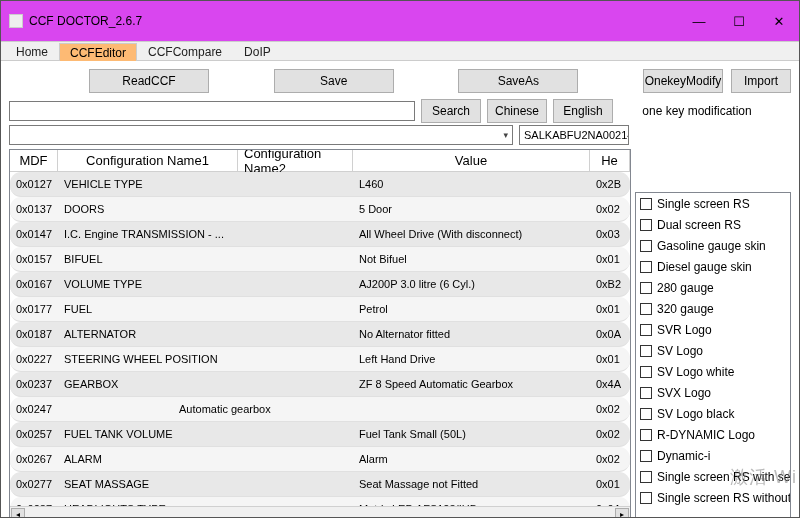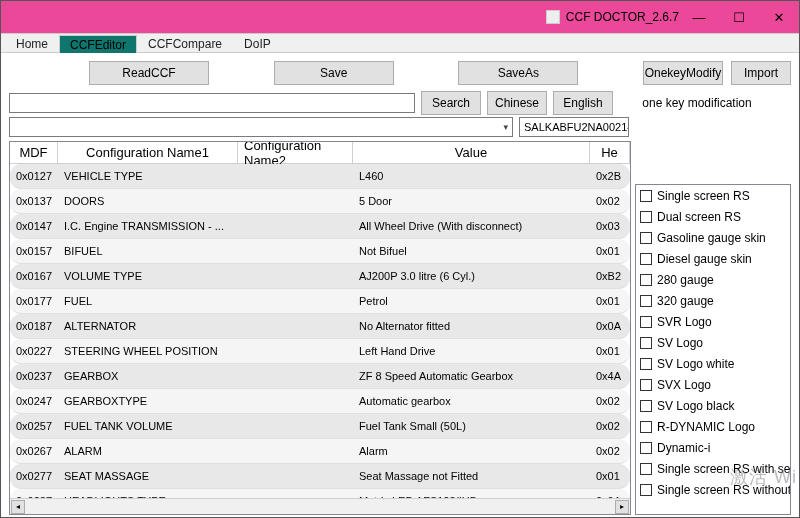--- a/index.html
+++ b/index.html
@@ -1,27 +1,27 @@
 <!DOCTYPE html>
 <html><head>
 <meta charset="utf-8">
 <style>
 * { box-sizing: border-box; margin: 0; padding: 0; font-family: "Segoe UI", Tahoma, sans-serif; font-size: 12px; }
 body { background: #fff; width: 800px; height: 518px; overflow: hidden; border: 1px solid #555; position: relative; }
 
-.titlebar { height: 32px; display: flex; align-items: center; justify-content: flex-end; padding: 0 0 0 8px; background: #ec4899; }
+.titlebar { height: 40px; display: flex; align-items: center; justify-content: space-between; padding: 0 0 0 8px; background: #d946ef; }
 .titlebar-left { display: flex; align-items: center; gap: 6px; }
 .app-icon { width: 14px; height: 14px; background: #eee; border: 1px solid #ccc; }
 .title-text { font-size: 12px; }
 .win-controls { display: flex; }
 .win-btn { width: 40px; height: 28px; display: flex; align-items: center; justify-content: center; font-size: 13px; font-family: "Segoe UI Symbol", sans-serif; cursor: default; }
 
 .tabstrip { height: 20px; background: #f0f0f0; border-top: 1px solid #ccc; border-bottom: 1px solid #ccc; display: flex; align-items: stretch; padding-left: 4px; gap: 0; }
 .tab { padding: 2px 10px; font-size: 11px; border: 1px solid transparent; border-bottom: none; cursor: default; display: flex; align-items: center; }
-.tab.active { background: #0f766e; border-color: #ccc; border-top: 1px solid #ccc; position: relative; top: 1px; }
+.tab.active { background: #fdba74; border-color: #ccc; border-top: 1px solid #ccc; position: relative; top: 1px; }
 .tab:not(.active) { color: #222; }
 
 .toolbar { height: 40px; display: flex; align-items: center; gap: 0; padding: 4px 8px; justify-content: space-between; }
 .tb-section { display: flex; gap: 8px; }
 .btn { height: 24px; border: 1px solid #adadad; background: #e1e1e1; padding: 0 12px; font-size: 12px; display: flex; align-items: center; justify-content: center; cursor: default; }
 .btn.wide { width: 120px; }
 .btn.mid { width: 80px; }
 .btn.small { width: 60px; padding: 0 6px; }
 
 .searchrow { height: 24px; display: flex; align-items: center; gap: 6px; padding: 0 24px 4px 8px; }
@@ -194,21 +194,20 @@
         </div>
         <div class="grid-row">
           <div class="cell c-mdf">0x0237</div>
           <div class="cell c-name1">GEARBOX</div>
           <div class="cell c-name2"></div>
           <div class="cell c-value">ZF 8 Speed Automatic Gearbox</div>
           <div class="cell c-hex">0x4A</div>
         </div>
         <div class="grid-row">
           <div class="cell c-mdf">0x0247</div>
-          <div class="cell c-name1">GEARBOXTYPE</div>
           <div class="cell c-name2"></div>
           <div class="cell c-value">Automatic gearbox</div>
           <div class="cell c-hex">0x02</div>
         </div>
         <div class="grid-row">
           <div class="cell c-mdf">0x0257</div>
           <div class="cell c-name1">FUEL TANK VOLUME</div>
           <div class="cell c-name2"></div>
           <div class="cell c-value">Fuel Tank Small (50L)</div>
           <div class="cell c-hex">0x02</div>

